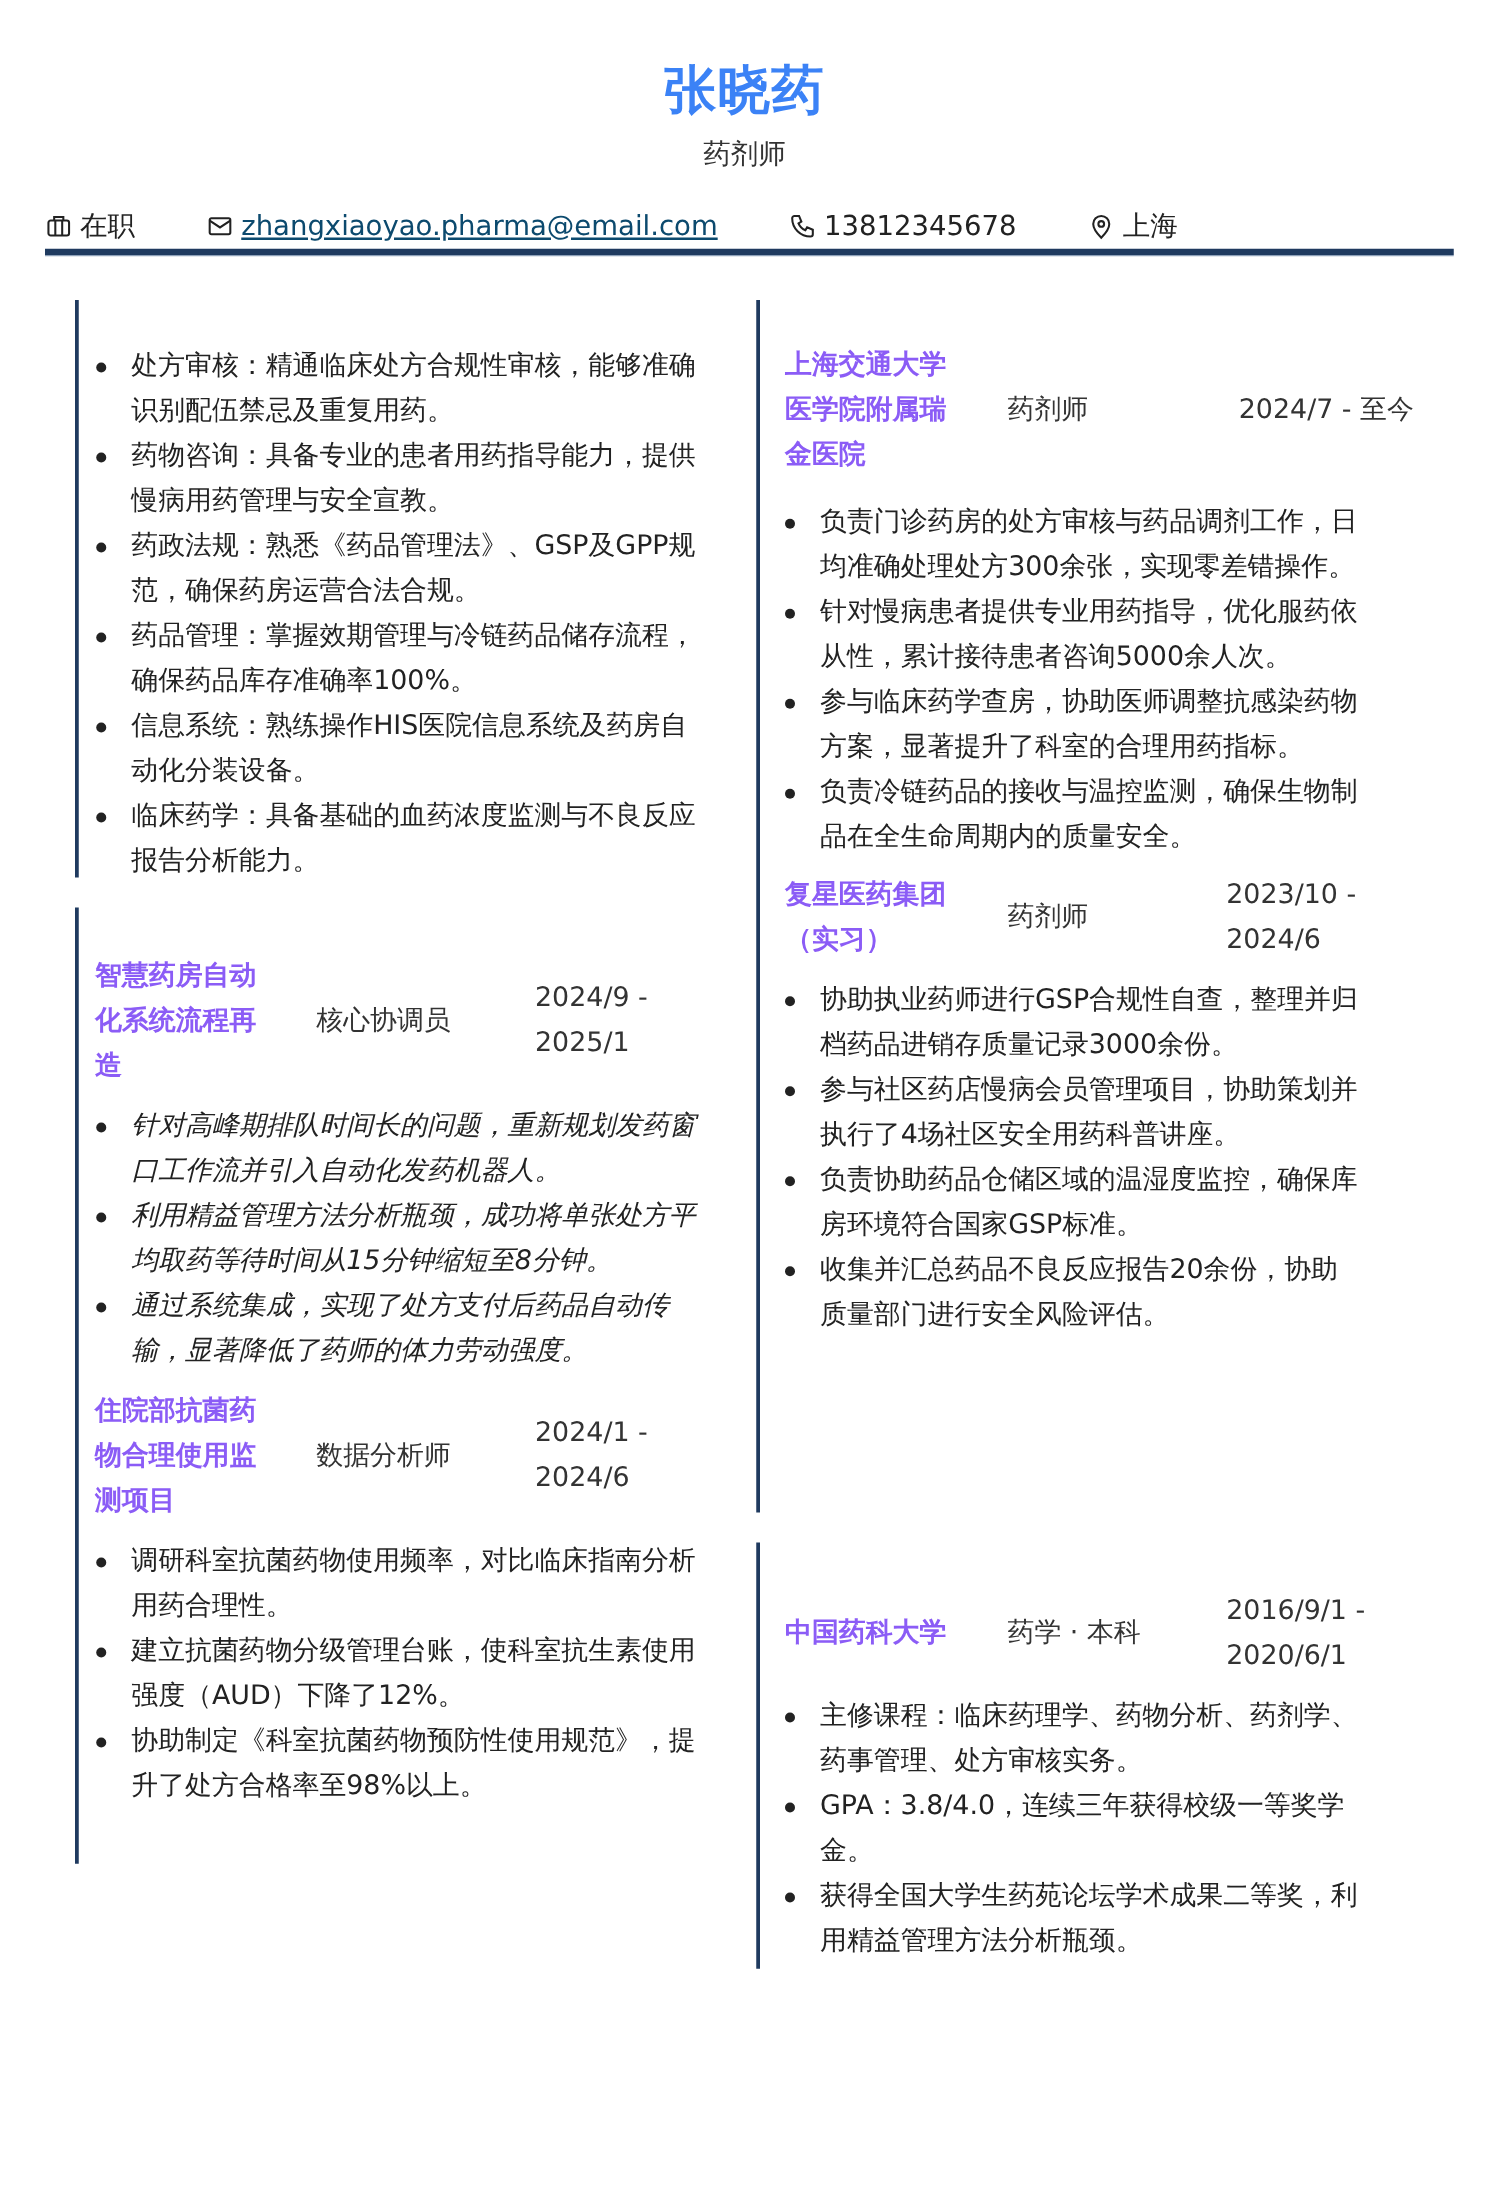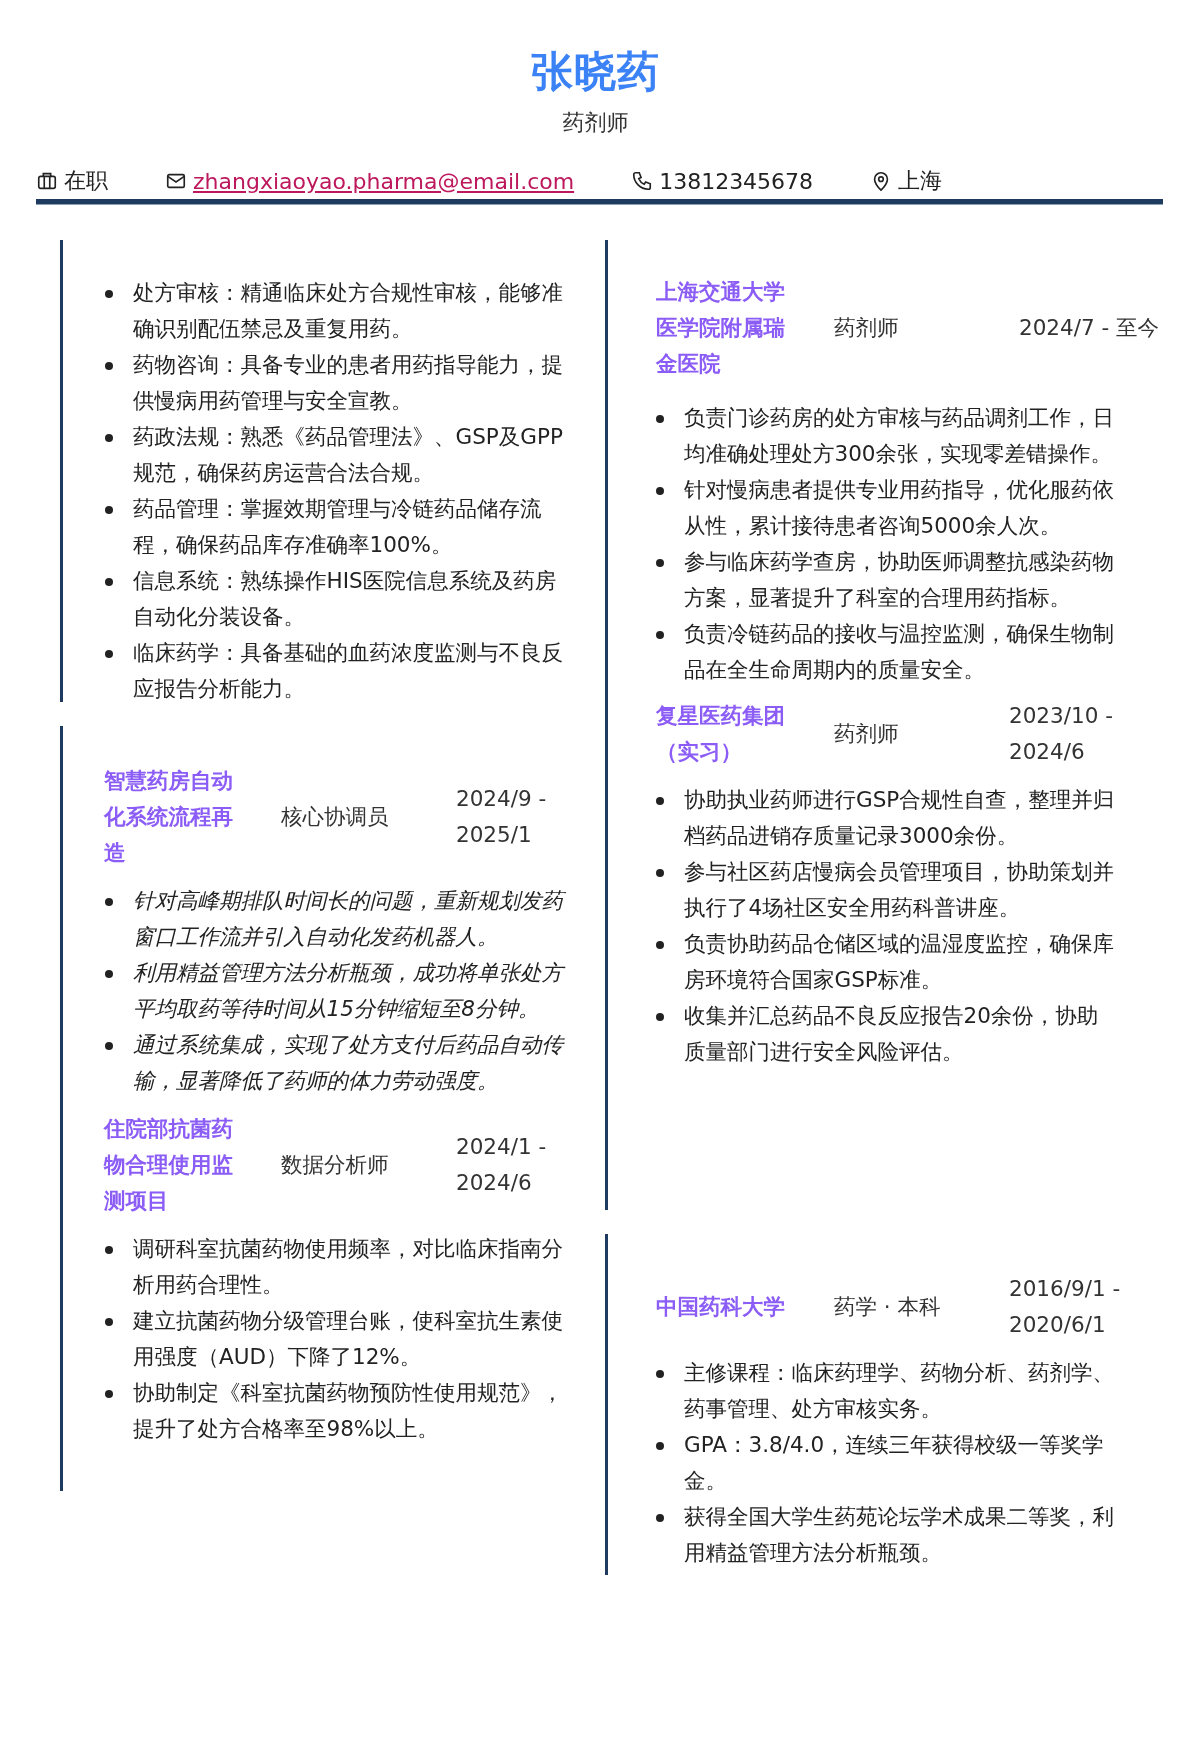--- a/index.html
+++ b/index.html
@@ -19,33 +19,32 @@
     .title {
       position: absolute; top: 108px; left: 0; width: 1191px;
       text-align: center; font-size: 22px; color: #333333;
     }
     .contact {
       position: absolute; top: 164px; left: 36px; height: 34px;
       display: flex; align-items: center; font-size: 22px; color: #222; gap: 39px;
     }
     .contact .item { display: flex; align-items: center; margin-right: 18px; }
     .contact .item svg { width: 22px; height: 22px; margin-right: 6px; }
-    .contact a { color: #be185d; text-decoration: underline; }
+    .contact a { color: #0c4a6e; text-decoration: underline; }
     .rule {
       position: absolute; top: 199px; left: 36px; width: 1127px; height: 5px;
       background: #1f3a5f;
     }
     .rule::after {
       content: ""; position: absolute; left: 0; bottom: -1px; width: 100%; height: 1px; background: #8da0b8;
     }
 
     .section {
       position: absolute;
       border-left: 3px solid #1f3a5f;
-      padding-left: 28px;
     }
     ul.bullets { list-style: none; }
     ul.bullets li {
       position: relative; font-size: 21.5px; line-height: 36px; color: #222;
       padding-left: 42px;
     }
     ul.bullets li::before {
       content: ""; position: absolute; left: 14px; top: 15px;
       width: 8px; height: 8px; border-radius: 50%; background: #222;
     }

